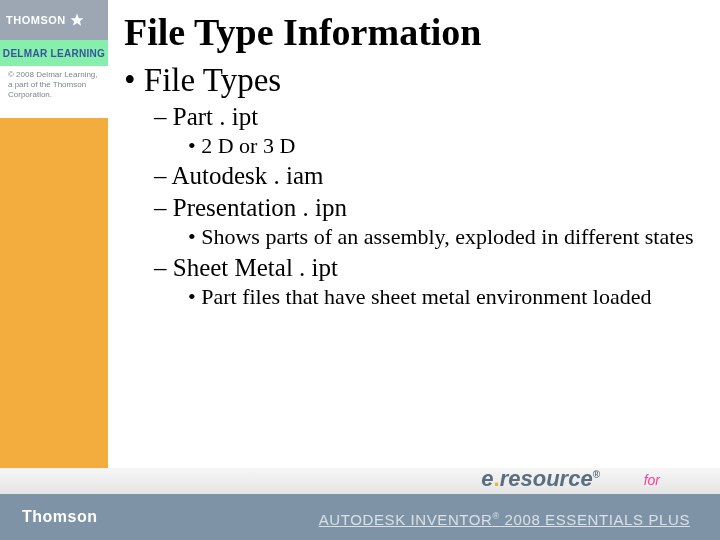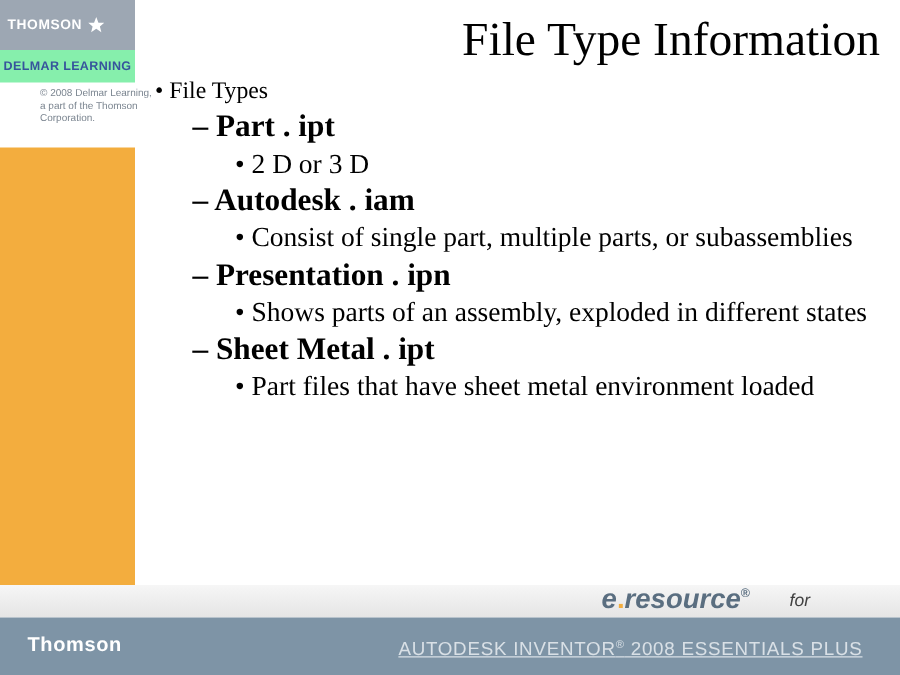--- a/index.html
+++ b/index.html
@@ -6,40 +6,40 @@
   html, body { width: 720px; height: 540px; overflow: hidden; font-family: "Times New Roman", Times, serif; background: #fff; }
 
   .slide { position: relative; width: 720px; height: 540px; }
 
   
   .sidebar { position: absolute; left: 0; top: 0; width: 108px; height: 540px; }
   .side-top { position: absolute; left: 0; top: 0; width: 108px; height: 40px; background: #9da7b3; display: flex; align-items: center; padding: 4px 6px; }
   .thomson-label { color: #fff; font-family: Arial, sans-serif; font-size: 11px; font-weight: bold; letter-spacing: 0.5px; }
   .star-icon { width: 14px; height: 14px; margin-left: 4px; display: inline-block; }
   .side-delmar { position: absolute; left: 0; top: 40px; width: 108px; height: 26px; background: #86efac; color: #37549c; font-family: Arial, sans-serif; font-size: 10px; font-weight: bold; display: flex; align-items: center; justify-content: center; letter-spacing: 0.3px; }
-  .side-copy { position: absolute; left: 0; top: 66px; width: 108px; padding: 4px 8px 10px 8px; color: #7b8590; font-family: Arial, sans-serif; font-size: 8px; line-height: 1.25; margin-left: 24px; }
+  .side-copy { position: absolute; left: 0; top: 66px; width: 108px; padding: 4px 8px 10px 8px; color: #7b8590; font-family: Arial, sans-serif; font-size: 8px; line-height: 1.25; }
   .side-orange { position: absolute; left: 0; top: 118px; width: 108px; height: 350px; background: #f3ad3e; }
 
   
   .footer { position: absolute; left: 0; bottom: 0; width: 720px; height: 72px; }
   .footer-top { position: absolute; left: 0; bottom: 46px; width: 720px; height: 26px; background: linear-gradient(#f6f6f6,#e5e5e5); }
   .footer-bottom { position: absolute; left: 0; bottom: 0; width: 720px; height: 46px; background: #7e94a6; }
   .autodesk { position: absolute; left: 22px; bottom: 14px; color: #fff; font-family: Arial, sans-serif; font-size: 16px; font-weight: bold; letter-spacing: 0.5px; }
   .eresource { position: absolute; right: 120px; bottom: 48px; font-family: Arial, sans-serif; color: #5a6e80; font-size: 22px; font-style: italic; font-weight: bold; }
   .eresource .dot { color: #f3ad3e; font-style: normal; }
   .eresource sup { font-size: 10px; font-style: normal; vertical-align: super; }
-  .for-label { position: absolute; right: 72px; bottom: 52px; color: #404040; font-family: Arial, sans-serif; font-style: italic; font-size: 14px; }
+  .for-label { position: absolute; right: 60px; bottom: 52px; color: #ec4899; font-family: Arial, sans-serif; font-style: italic; font-size: 14px; }
   .inventor-line { position: absolute; right: 30px; bottom: 12px; color: #d9e0e6; font-family: Arial, sans-serif; font-size: 15px; letter-spacing: 0.6px; text-decoration: underline; }
   .inventor-line .reg { font-size: 9px; vertical-align: super; }
 
   
   .content { position: absolute; left: 124px; top: 10px; width: 580px; height: 456px; color: #000; }
-  .title { font-size: 38px; text-align: right; margin-bottom: 8px; }
-  .lvl1 { font-size: 19px; margin-left: 0; margin-bottom: 4px; }
-  .lvl2 { font-size: 25px; font-weight: bold; margin-left: 30px; margin-top: 4px; }
+  .title { font-size: 38px; text-align: left; margin-bottom: 8px; font-weight: bold; }
+  .lvl1 { font-size: 33px; margin-left: 0; margin-bottom: 4px; }
+  .lvl2 { font-size: 25px; font-weight: normal; margin-left: 30px; margin-top: 4px; }
   .lvl3 { font-size: 22px; margin-left: 64px; margin-top: 2px; margin-bottom: 2px; line-height: 1.15; }
   .bullet-dot::before { content: "• "; }
   .bullet-dash::before { content: "– "; }
 </style>
 </head>
 <body>
 
 <div class="slide">
 
   <div class="sidebar">
@@ -59,21 +59,20 @@
   </div>
 
   <div class="content">
     <div class="title">File Type Information</div>
     <div class="lvl1 bullet-dot">File Types</div>
 
     <div class="lvl2 bullet-dash">Part . ipt</div>
     <div class="lvl3 bullet-dot">2 D or 3 D</div>
 
     <div class="lvl2 bullet-dash">Autodesk . iam</div>
-    <div class="lvl3 bullet-dot">Consist of single part, multiple parts, or subassemblies</div>
 
     <div class="lvl2 bullet-dash">Presentation . ipn</div>
     <div class="lvl3 bullet-dot">Shows parts of an assembly, exploded in different states</div>
 
     <div class="lvl2 bullet-dash">Sheet Metal . ipt</div>
     <div class="lvl3 bullet-dot">Part files that have sheet metal environment loaded</div>
   </div>
 
   <div class="footer">
     <div class="footer-top"></div>

